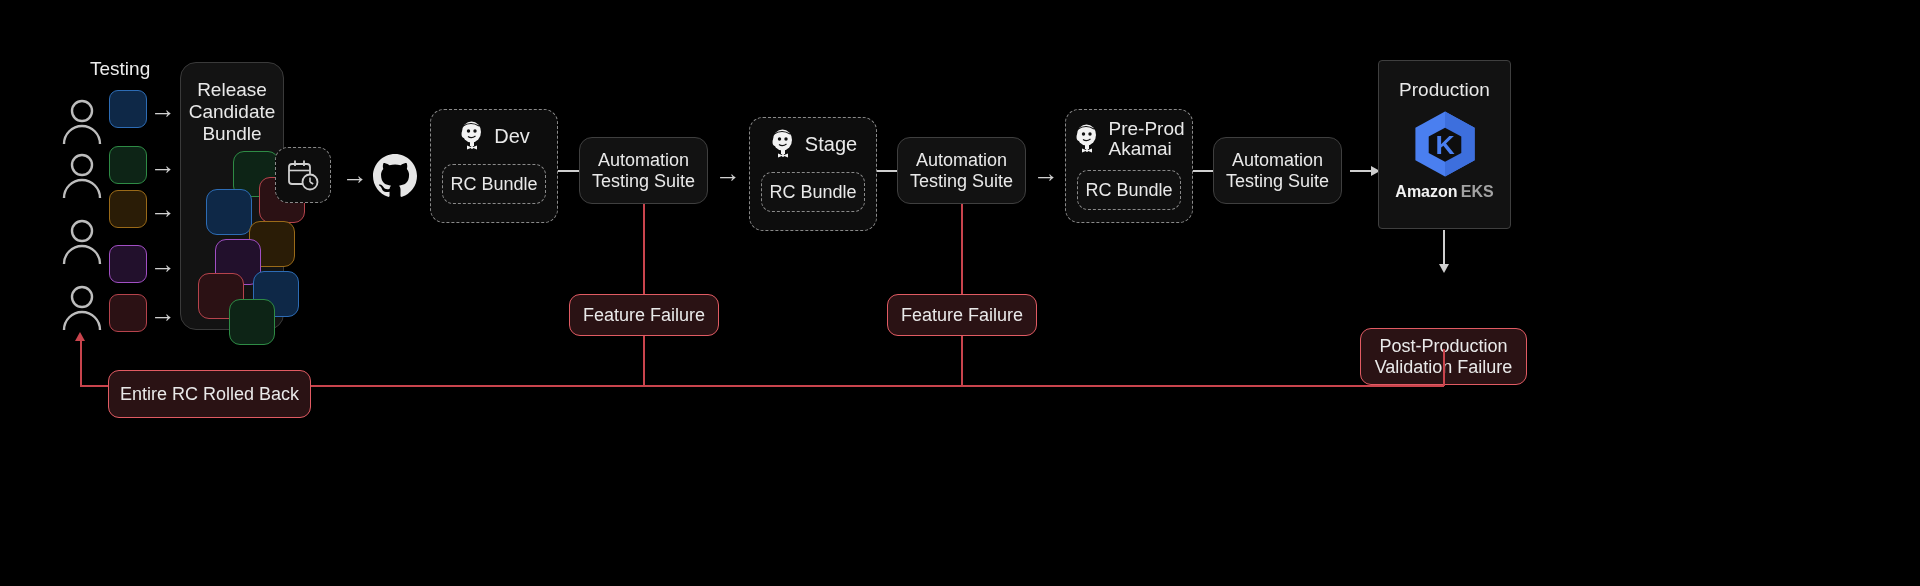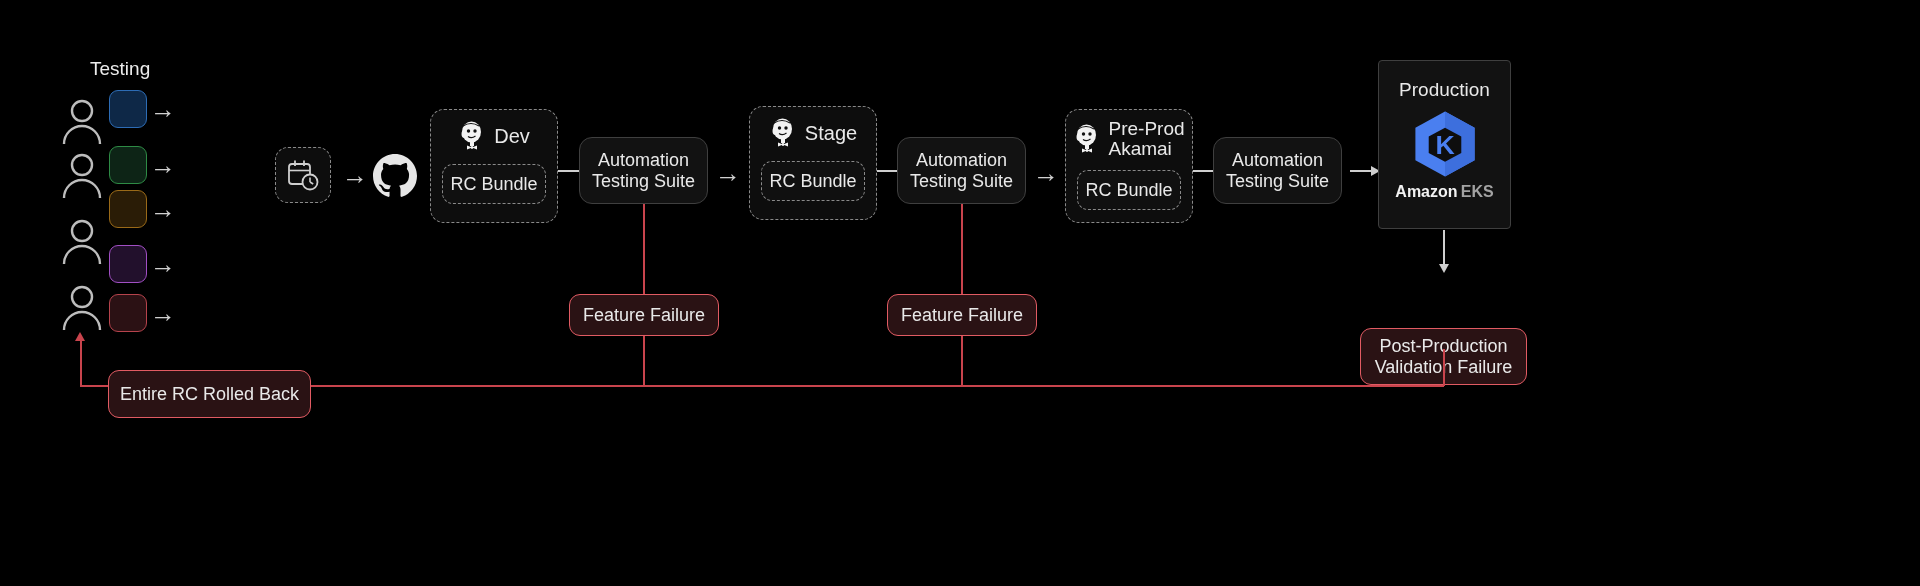--- a/index.html
+++ b/index.html
@@ -104,20 +104,35 @@
 
   <div class="abs feat-chip" id="fc2" style="left: 109px; top: 190px; border-color: rgb(154, 106, 24); background: rgb(42, 28, 6);"></div>
   <div class="abs uni-arrow" style="left:150px;top:196px;">→</div>
 
   <div class="abs feat-chip" id="fc3" style="left: 109px; top: 245px; border-color: rgb(161, 79, 196); background: rgb(34, 16, 44);"></div>
   <div class="abs uni-arrow" style="left:150px;top:251px;">→</div>
 
   <div class="abs feat-chip" id="fc4" style="left: 109px; top: 294px; border-color: rgb(182, 67, 76); background: rgb(43, 17, 20);"></div>
   <div class="abs uni-arrow" style="left:150px;top:300px;">→</div>
 
+  <div class="abs rc-bundle-box" style="left:180px;top:62px;">
+    <div class="lbl" style="margin-top:16px;">Release
+Candidate
+Bundle</div>
+    <div id="mini-wrap" style="position:relative;width:104px;height:180px;margin-top:6px;">
+        <div class="mini" style="left: 52px; top: 0px; border-color: rgb(46, 139, 69); background: rgb(13, 36, 22);"></div>
+        <div class="mini" style="left: 78px; top: 26px; border-color: rgb(182, 67, 76); background: rgb(43, 17, 20);"></div>
+        <div class="mini" style="left: 25px; top: 38px; border-color: rgb(45, 108, 181); background: rgb(14, 40, 71);"></div>
+        <div class="mini" style="left: 68px; top: 70px; border-color: rgb(154, 106, 24); background: rgb(42, 28, 6);"></div>
+        <div class="mini" style="left: 34px; top: 88px; border-color: rgb(161, 79, 196); background: rgb(34, 16, 44);"></div>
+        <div class="mini" style="left: 17px; top: 122px; border-color: rgb(182, 67, 76); background: rgb(43, 17, 20);"></div>
+        <div class="mini" style="left: 72px; top: 120px; border-color: rgb(45, 108, 181); background: rgb(14, 40, 71);"></div>
+        <div class="mini" style="left: 48px; top: 148px; border-color: rgb(46, 139, 69); background: rgb(13, 36, 22);"></div>
+      </div>
+  </div>
 
   <div class="abs cal-box" style="left:275px;top:147px;">
     <svg width="34" height="34" viewBox="0 0 34 34">
       <rect x="3" y="6" width="21" height="20" rx="3" fill="none" stroke="#cfcfcf" stroke-width="1.8"></rect>
       <line x1="3" y1="12.5" x2="24" y2="12.5" stroke="#cfcfcf" stroke-width="1.6"></line>
       <line x1="9" y1="2.5" x2="9" y2="8" stroke="#cfcfcf" stroke-width="1.8"></line>
       <line x1="18" y1="2.5" x2="18" y2="8" stroke="#cfcfcf" stroke-width="1.8"></line>
       <circle cx="24" cy="24" r="7.5" fill="#0d0d0d" stroke="#cfcfcf" stroke-width="1.8"></circle>
       <line x1="24" y1="19.5" x2="24" y2="24" stroke="#cfcfcf" stroke-width="1.6"></line>
       <line x1="24" y1="24" x2="27.2" y2="26" stroke="#cfcfcf" stroke-width="1.6"></line>
@@ -154,21 +169,21 @@
 
   <div class="abs arrow-h" style="left:558px;top:170px;width:22px;"></div>
 
   <div class="abs suite-box" style="left:579px;top:137px;width:129px;height:67px;">
     <span class="lbl" style="font-size:18px;line-height:21px;">Automation
 Testing Suite</span>
   </div>
 
   <div class="abs uni-arrow" style="left:715px;top:160px;">→</div>
 
-  <div class="abs env-box" style="left:749px;top:106px;width:128px;height:114px;">
+  <div class="abs env-box" style="left:749px;top:117px;width:128px;height:114px;">
     <div style="display:flex;align-items:center;justify-content:center;gap:8px;margin-top:11px;">
       <svg width="28" height="30" viewBox="0 0 28 30">
         <ellipse cx="13.5" cy="11" rx="9.5" ry="10.5" fill="#f2f2f2"></ellipse>
         <ellipse cx="6.5" cy="13" rx="3" ry="4" fill="#f2f2f2"></ellipse>
         <path d="M12 20 L12 25 L16 25 L16 20 Z" fill="#f2f2f2"></path>
         <path d="M9 24.5 L14 26.5 L9 28.5 Z M19 24.5 L14 26.5 L19 28.5 Z" fill="#f2f2f2"></path>
         <circle cx="14" cy="26.5" r="1.4" fill="#f2f2f2"></circle>
         <circle cx="10.5" cy="10" r="1.7" fill="#111"></circle>
         <circle cx="17" cy="10" r="1.7" fill="#111"></circle>
         <path d="M10 15.5 Q13.5 18 17.5 15" fill="none" stroke="#111" stroke-width="1.2"></path>

